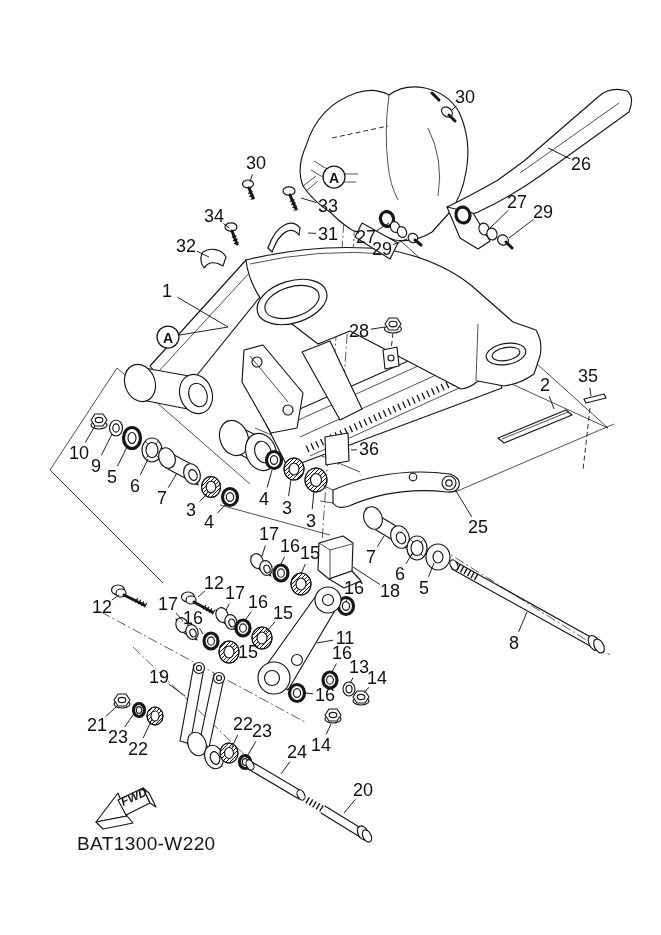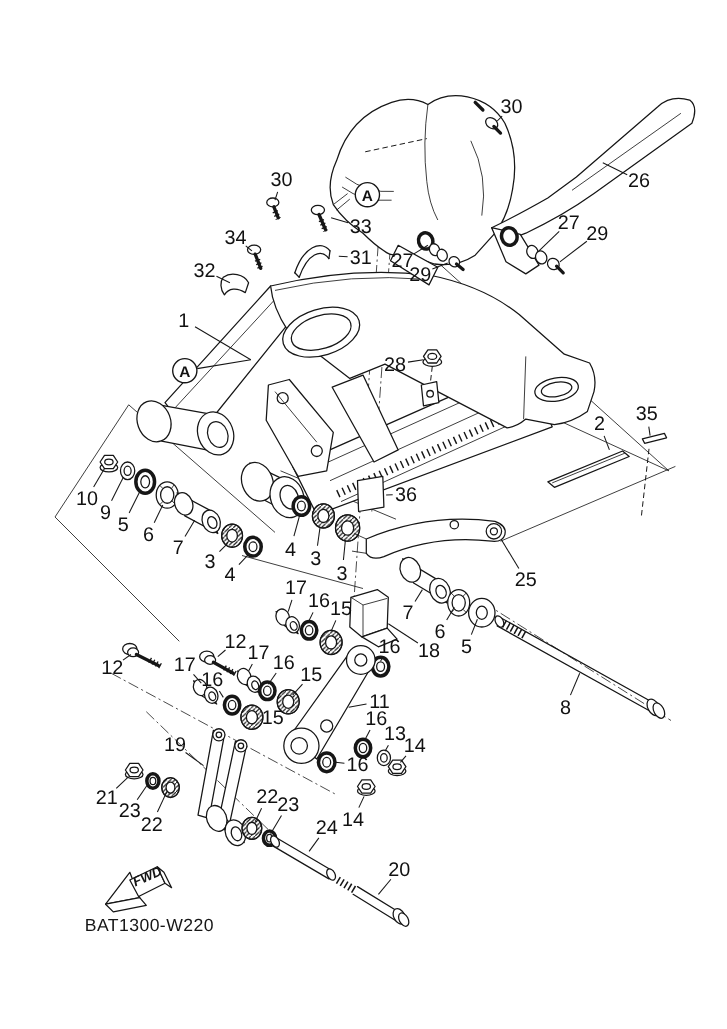--- a/index.html
+++ b/index.html
@@ -18,21 +18,21 @@
   .shank{fill:none;stroke:#161616;stroke-width:3;stroke-linecap:round;}
   .band{fill:none;stroke:#161616;stroke-width:7;stroke-dasharray:1.3 4;}
   
   .co{font-family:"Liberation Sans",sans-serif;font-size:18px;fill:#111;
       text-anchor:middle;dominant-baseline:central;}
   .coref{font-size:14px;font-weight:bold;}
   .leader{stroke:#161616;stroke-width:.95;}
   .refc{fill:#ffffff;stroke:#161616;stroke-width:1.25;}
   .fwdtxt{font-family:"Liberation Sans",sans-serif;font-size:12px;font-weight:bold;
           font-style:italic;fill:#161616;}
-  .code{position:absolute;left:77px;top:833px;font-size:16px;letter-spacing:.4px;
+  .code{position:absolute;left:77px;top:833px;font-size:19px;letter-spacing:.4px;
         color:#161616;font-family:"Liberation Sans",sans-serif;}
 </style>
 </head>
 <body>
 
 <div class="stage">
 <svg width="661" height="935" viewBox="0 0 661 935">
   <defs>
     <pattern id="hatch" patternUnits="userSpaceOnUse" width="4" height="4">
       <path d="M0,4 L4,0" stroke="#161616" stroke-width="1"></path>

